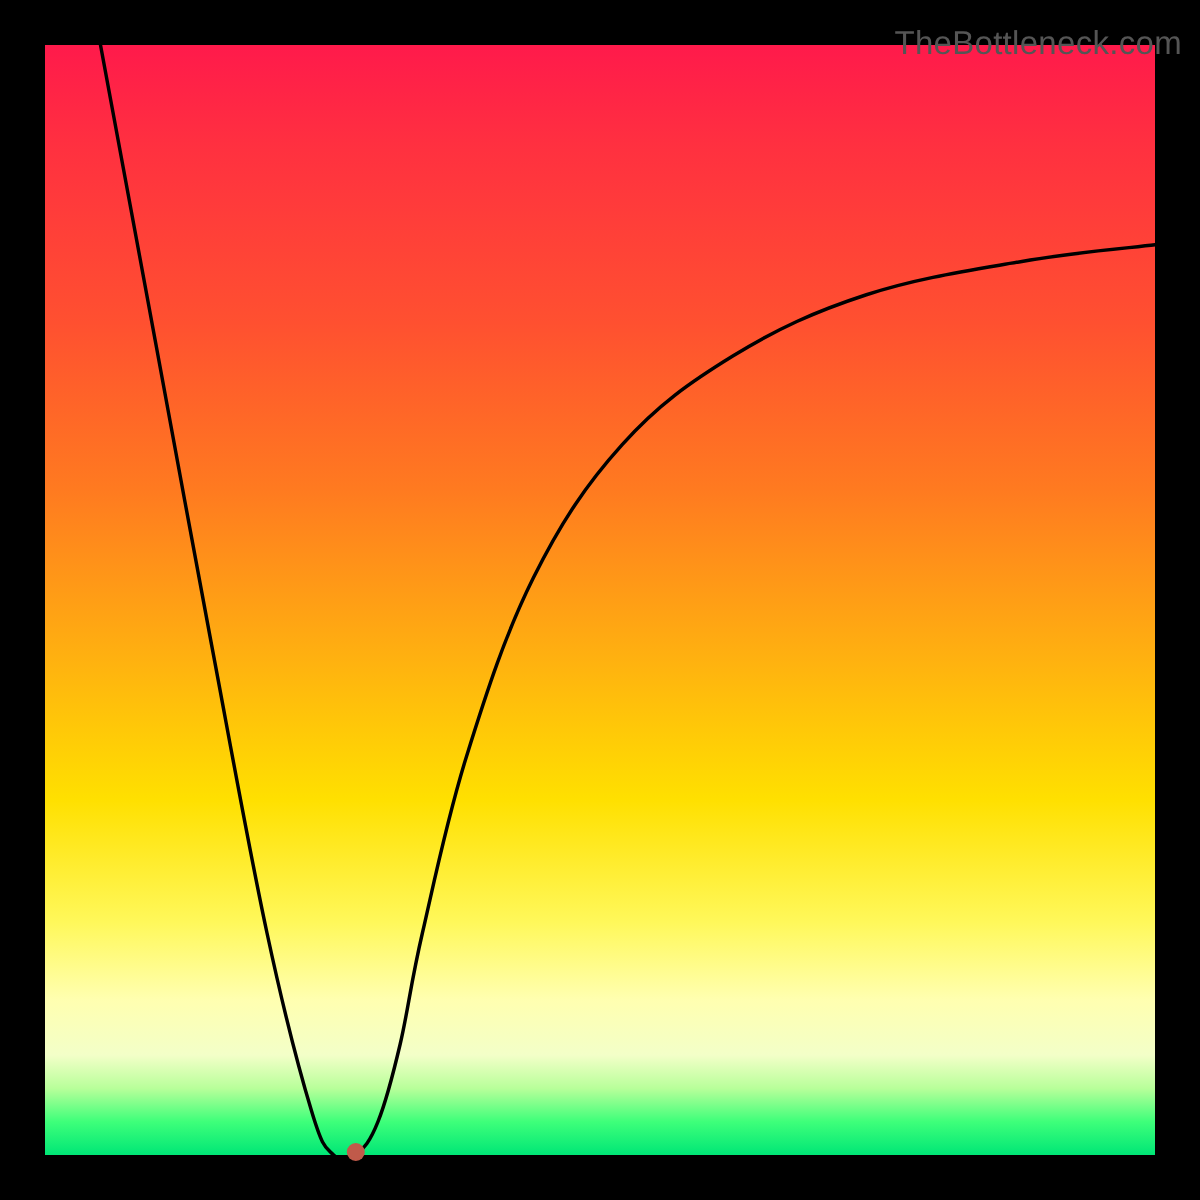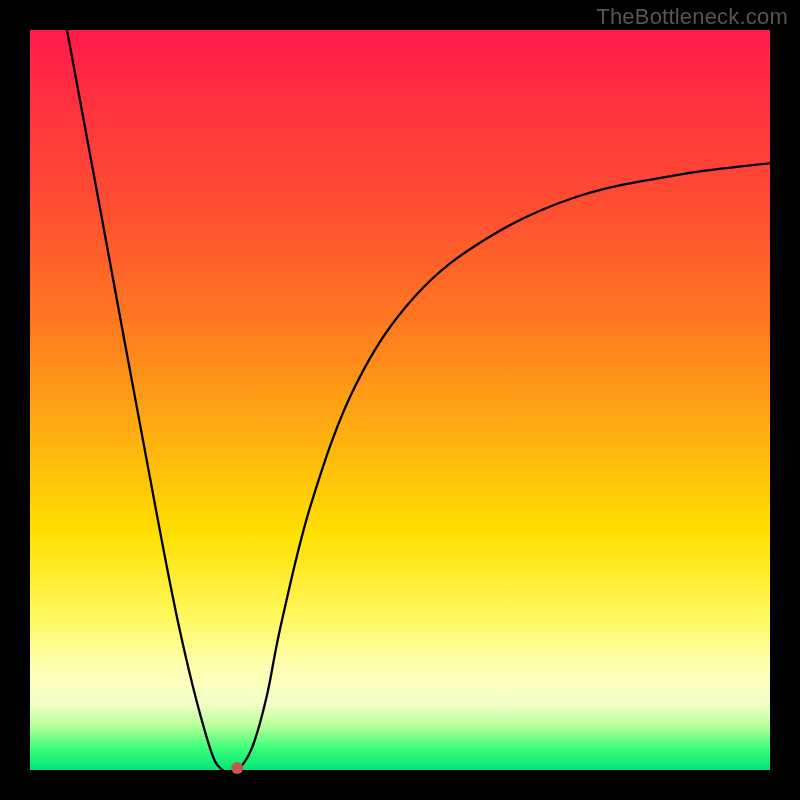--- a/index.html
+++ b/index.html
@@ -12,21 +12,21 @@
     font-family: Arial, Helvetica, sans-serif;
   }
   .frame {
     position: relative;
     width: 800px;
     height: 800px;
     background: #000;
   }
   .watermark {
     position: absolute;
-    top: 4px;
+    top: 16px;
     right: 12px;
     color: #555;
     font-size: 22px;
     letter-spacing: 0.2px;
     z-index: 10;
   }
   .plot {
     position: absolute;
     left: 30px;
     top: 30px;

